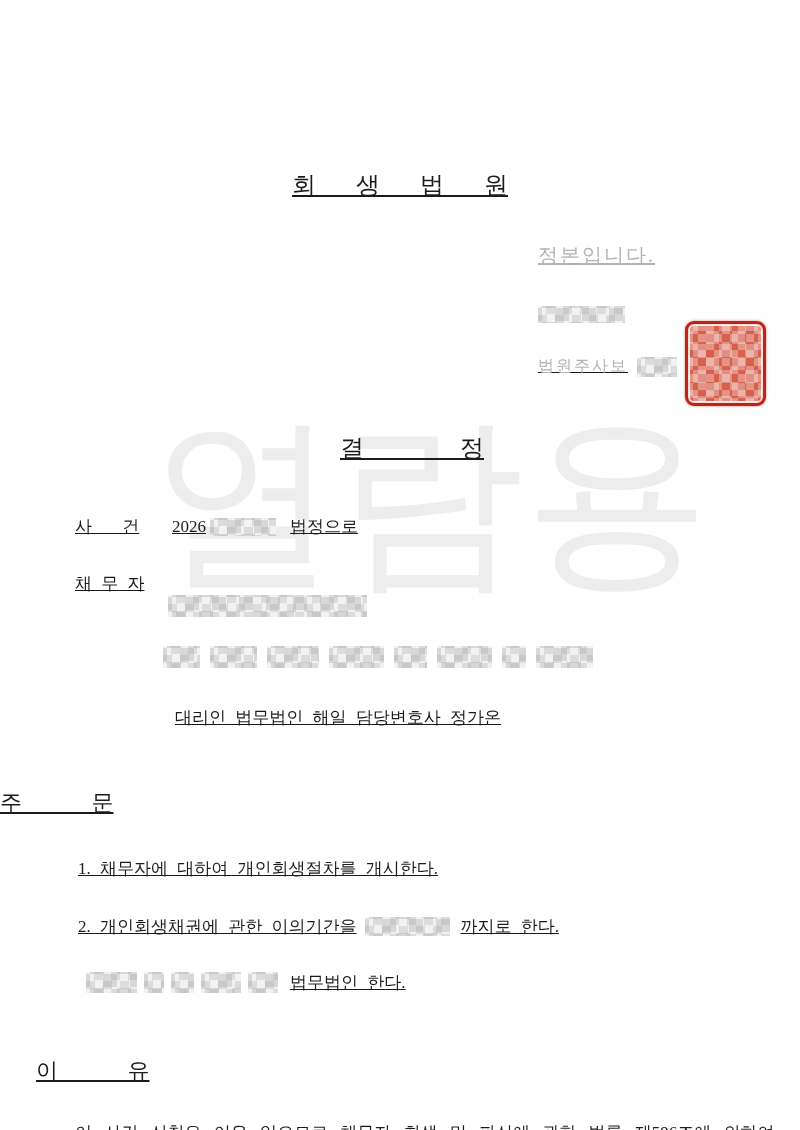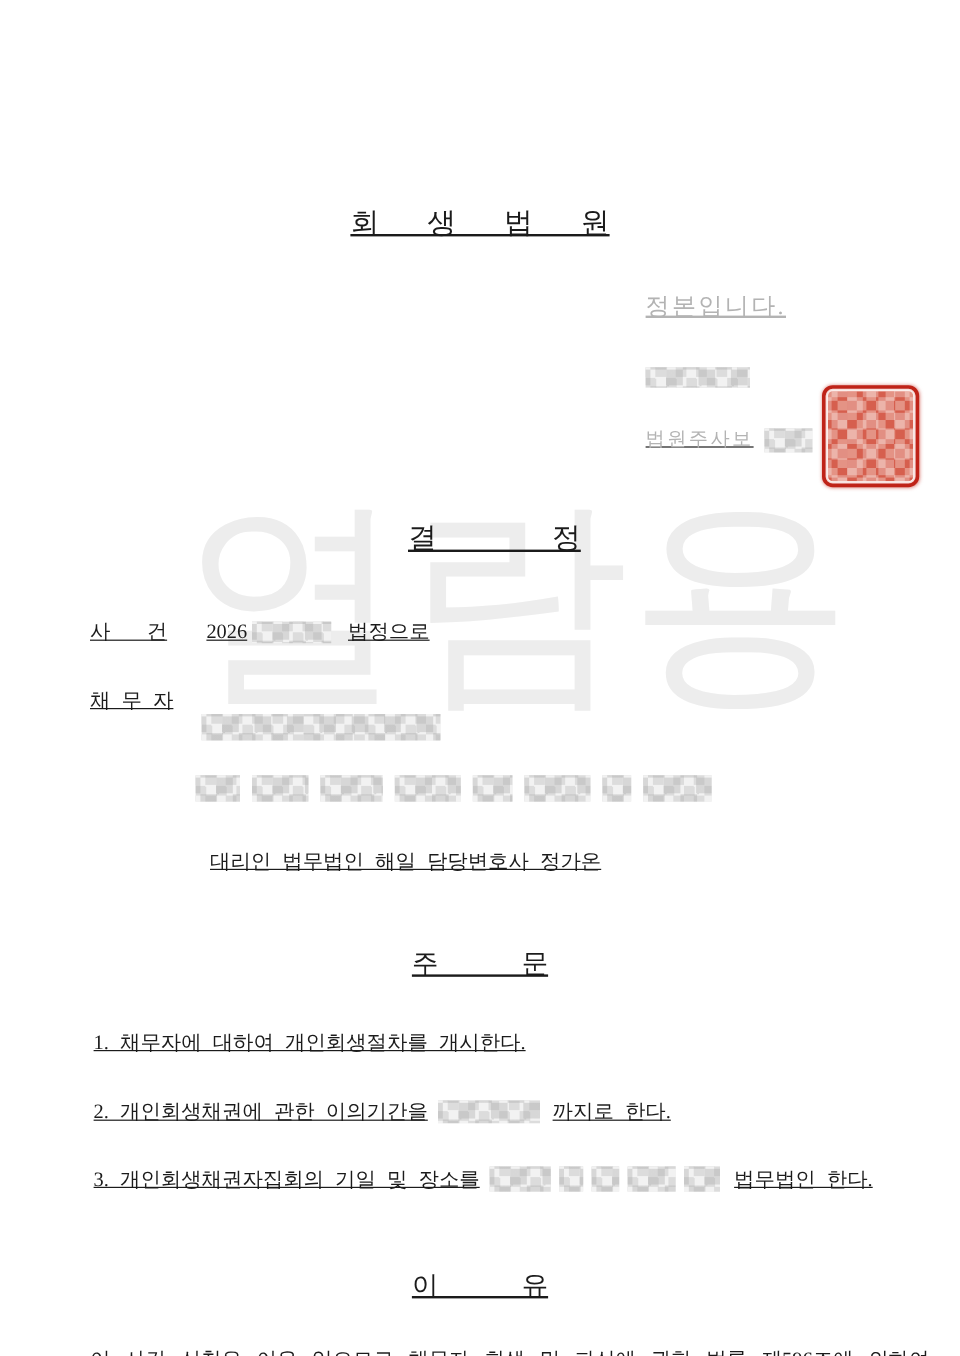--- a/index.html
+++ b/index.html
@@ -14,21 +14,21 @@
   .watermark{
     position:absolute;left:128px;top:398px;z-index:0;
     font-size:186px;line-height:1.12;color:#ededed;letter-spacing:0px;white-space:nowrap;
     font-family:"Liberation Serif","DejaVu Serif",serif;
     margin-left:24px;
   }
 
   
   .court-title{left:0;right:0;top:169px;text-align:center;font-size:24px;word-spacing:34px;}
   .decision-title{left:0;right:0;top:250px;text-align:center;font-size:24px;word-spacing:90px;margin-left:24px;}
-  .section-heading{left:0;right:0;text-align:center;font-size:22px;word-spacing:64px;}
+  .section-heading{left:0;right:0;text-align:left;font-size:22px;word-spacing:64px;}
 
   
   .body-line{font-size:17px;word-spacing:5px;}
   .muted{color:#b3b3b3;}
 
   
   .px-gray{
     background-color:#e9e9e9;
     background-image:
       repeating-conic-gradient(rgba(165,165,165,0.35) 0% 25%, rgba(255,255,255,0) 0% 50%),
@@ -105,27 +105,26 @@
 
   <div class="abs layer body-line" style="left:78px;top:500px;">1. 채무자에 대하여 개인회생절차를 개시한다.</div>
 
   <div class="abs layer flexline body-line" style="left:78px;top:535px;">
     <span>2. 개인회생채권에 관한 이의기간을</span>
     <span class="px-gray" style="display:inline-block;width:85px;height:19px;margin:0 11px 0 8px;"></span>
     <span>까지로 한다.</span>
   </div>
 
   <div class="abs layer flexline body-line" style="left:78px;top:568px;">
-    <span>3. 개인회생채권자집회의 기일 및 장소를</span>
     <span class="chunk-row" style="gap:7px;margin:0 12px 0 8px;">
       <span class="px-gray" style="width:51px;height:21px;"></span>
       <span class="px-gray" style="width:20px;height:21px;"></span>
       <span class="px-gray" style="width:23px;height:21px;"></span>
       <span class="px-gray" style="width:40px;height:21px;"></span>
       <span class="px-gray" style="width:30px;height:21px;"></span>
     </span>
     <span>법무법인 한다.</span>
   </div>
 
-  <div class="abs section-heading layer" style="top:630px;">이 유</div>
+  <div class="abs section-heading layer" style="top:630px;margin-left:36px;">이 유</div>
   <div class="abs layer body-line" style="left:75px;top:665px;word-spacing:8px;">이 사건 신청은 이유 있으므로 채무자 회생 및 파산에 관한 법률 제596조에 의하여</div>
 
 </div>
 
 </body></html>

